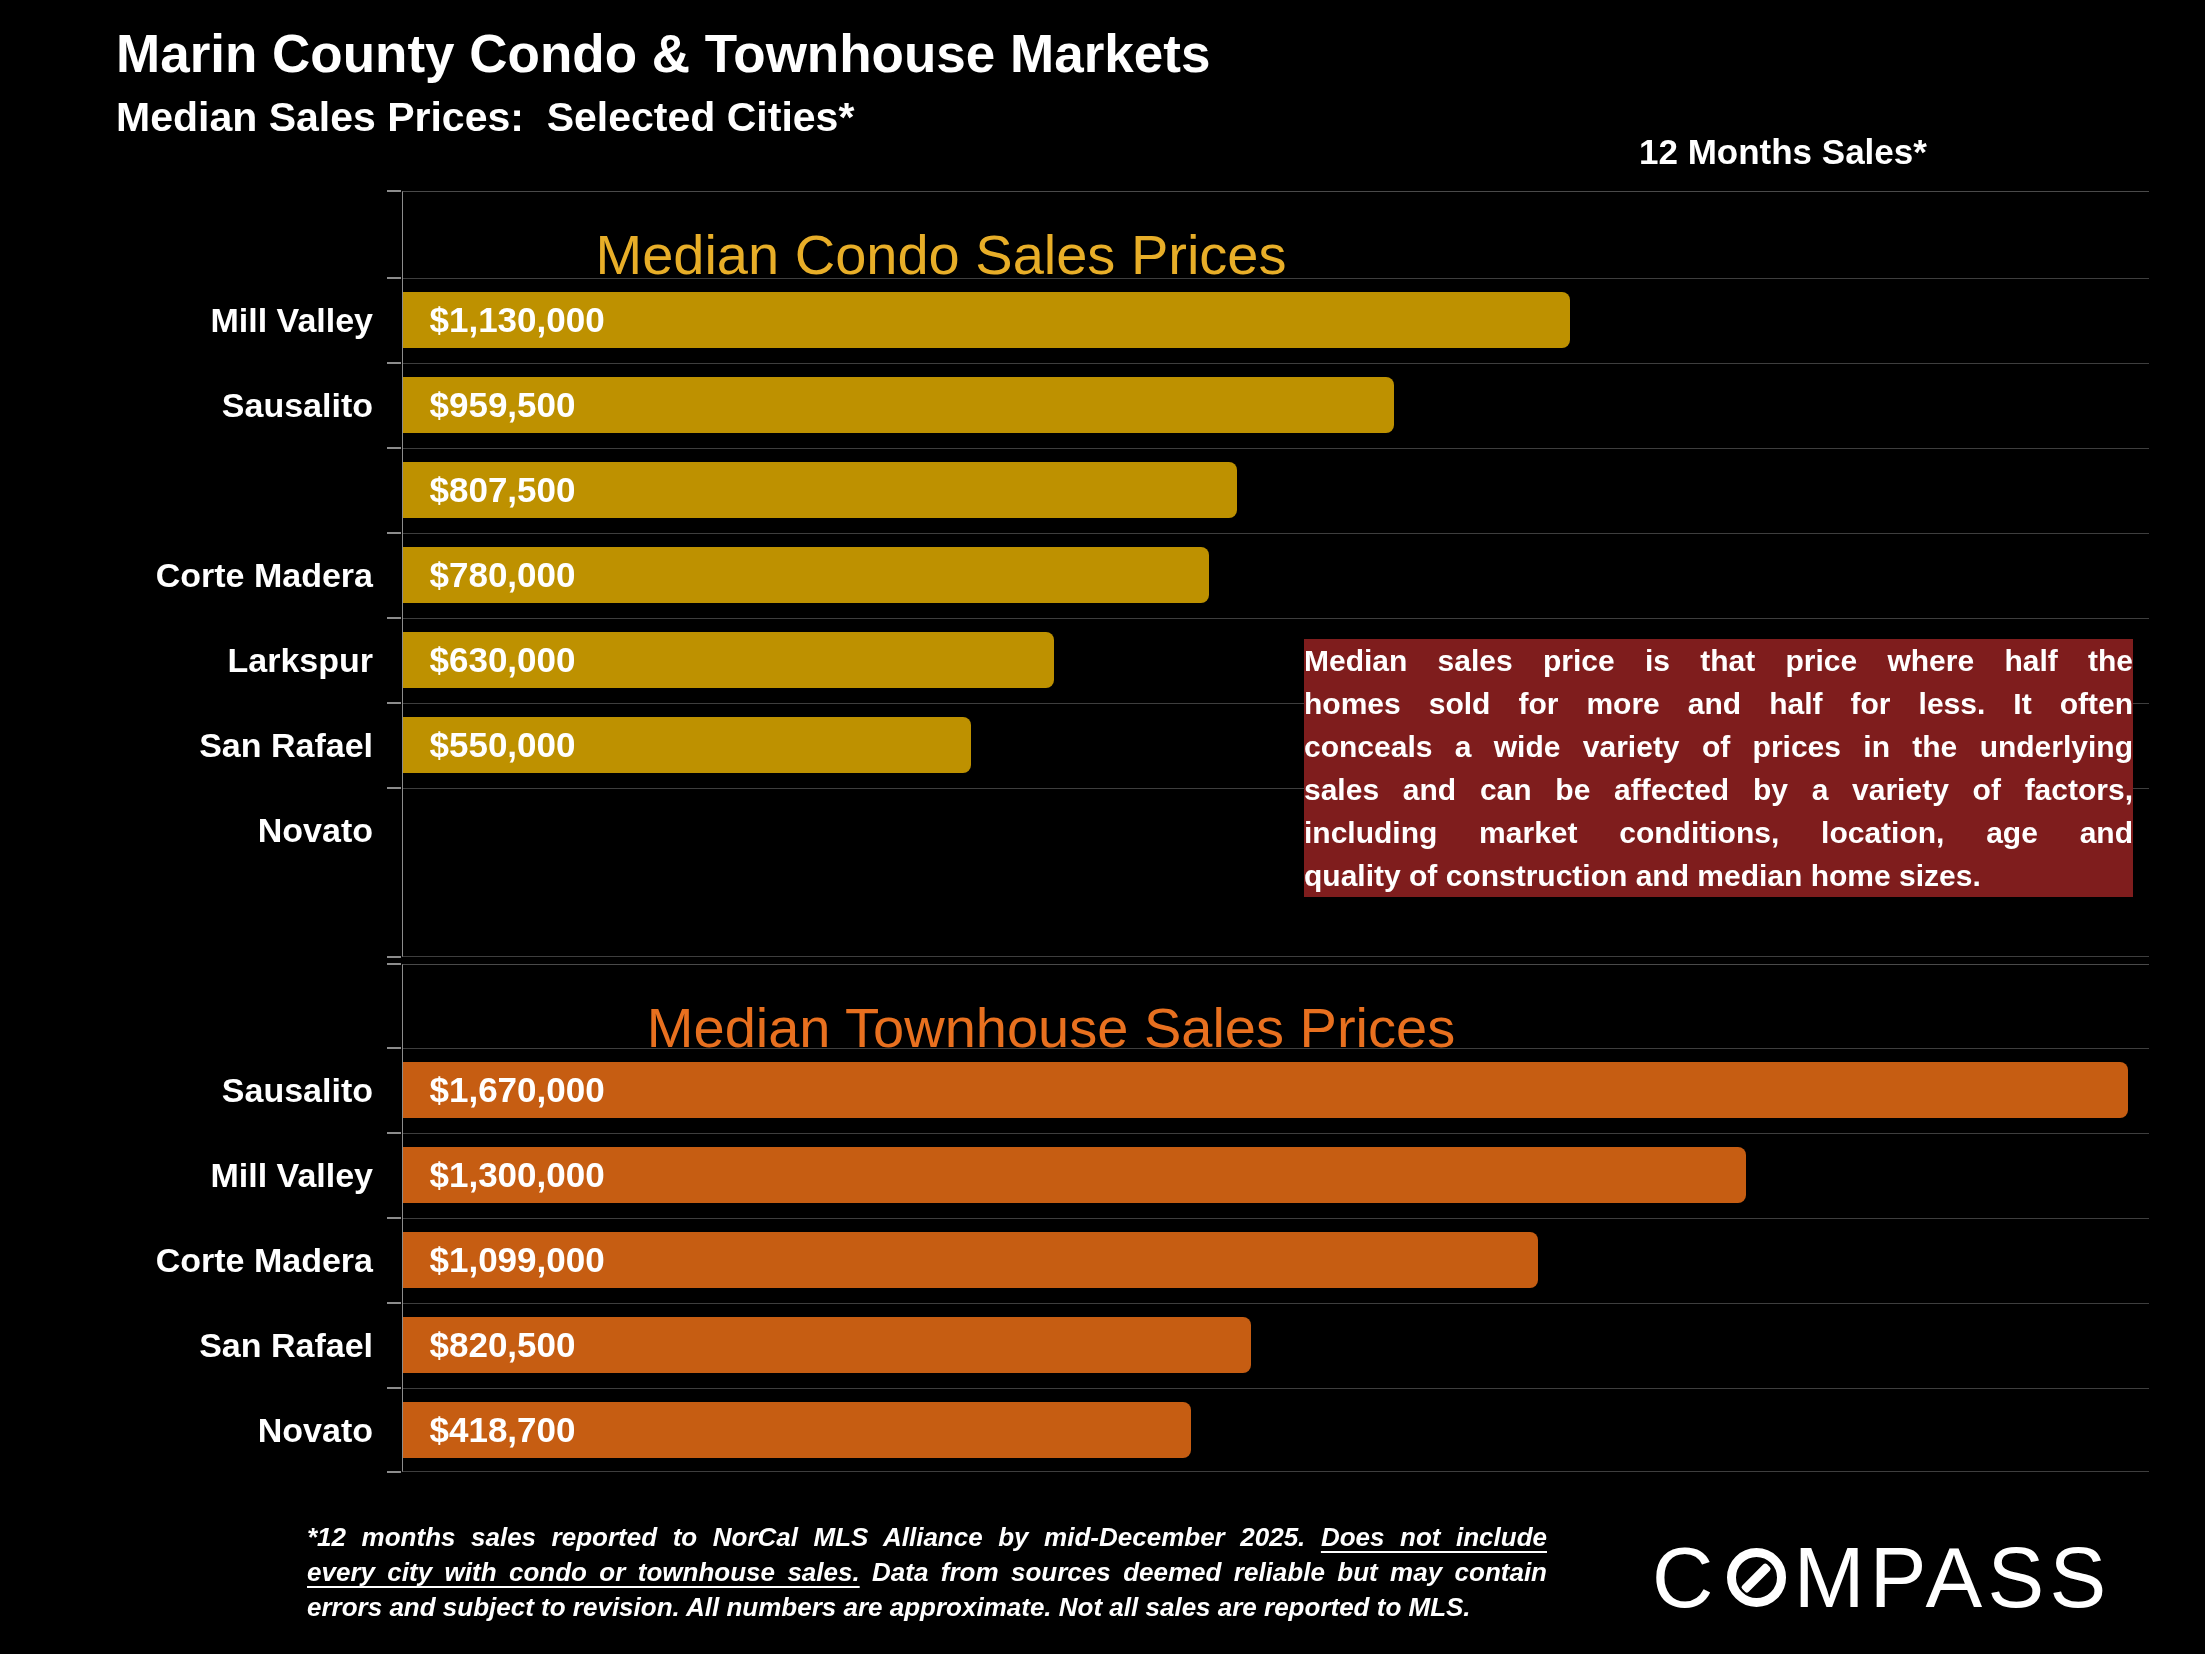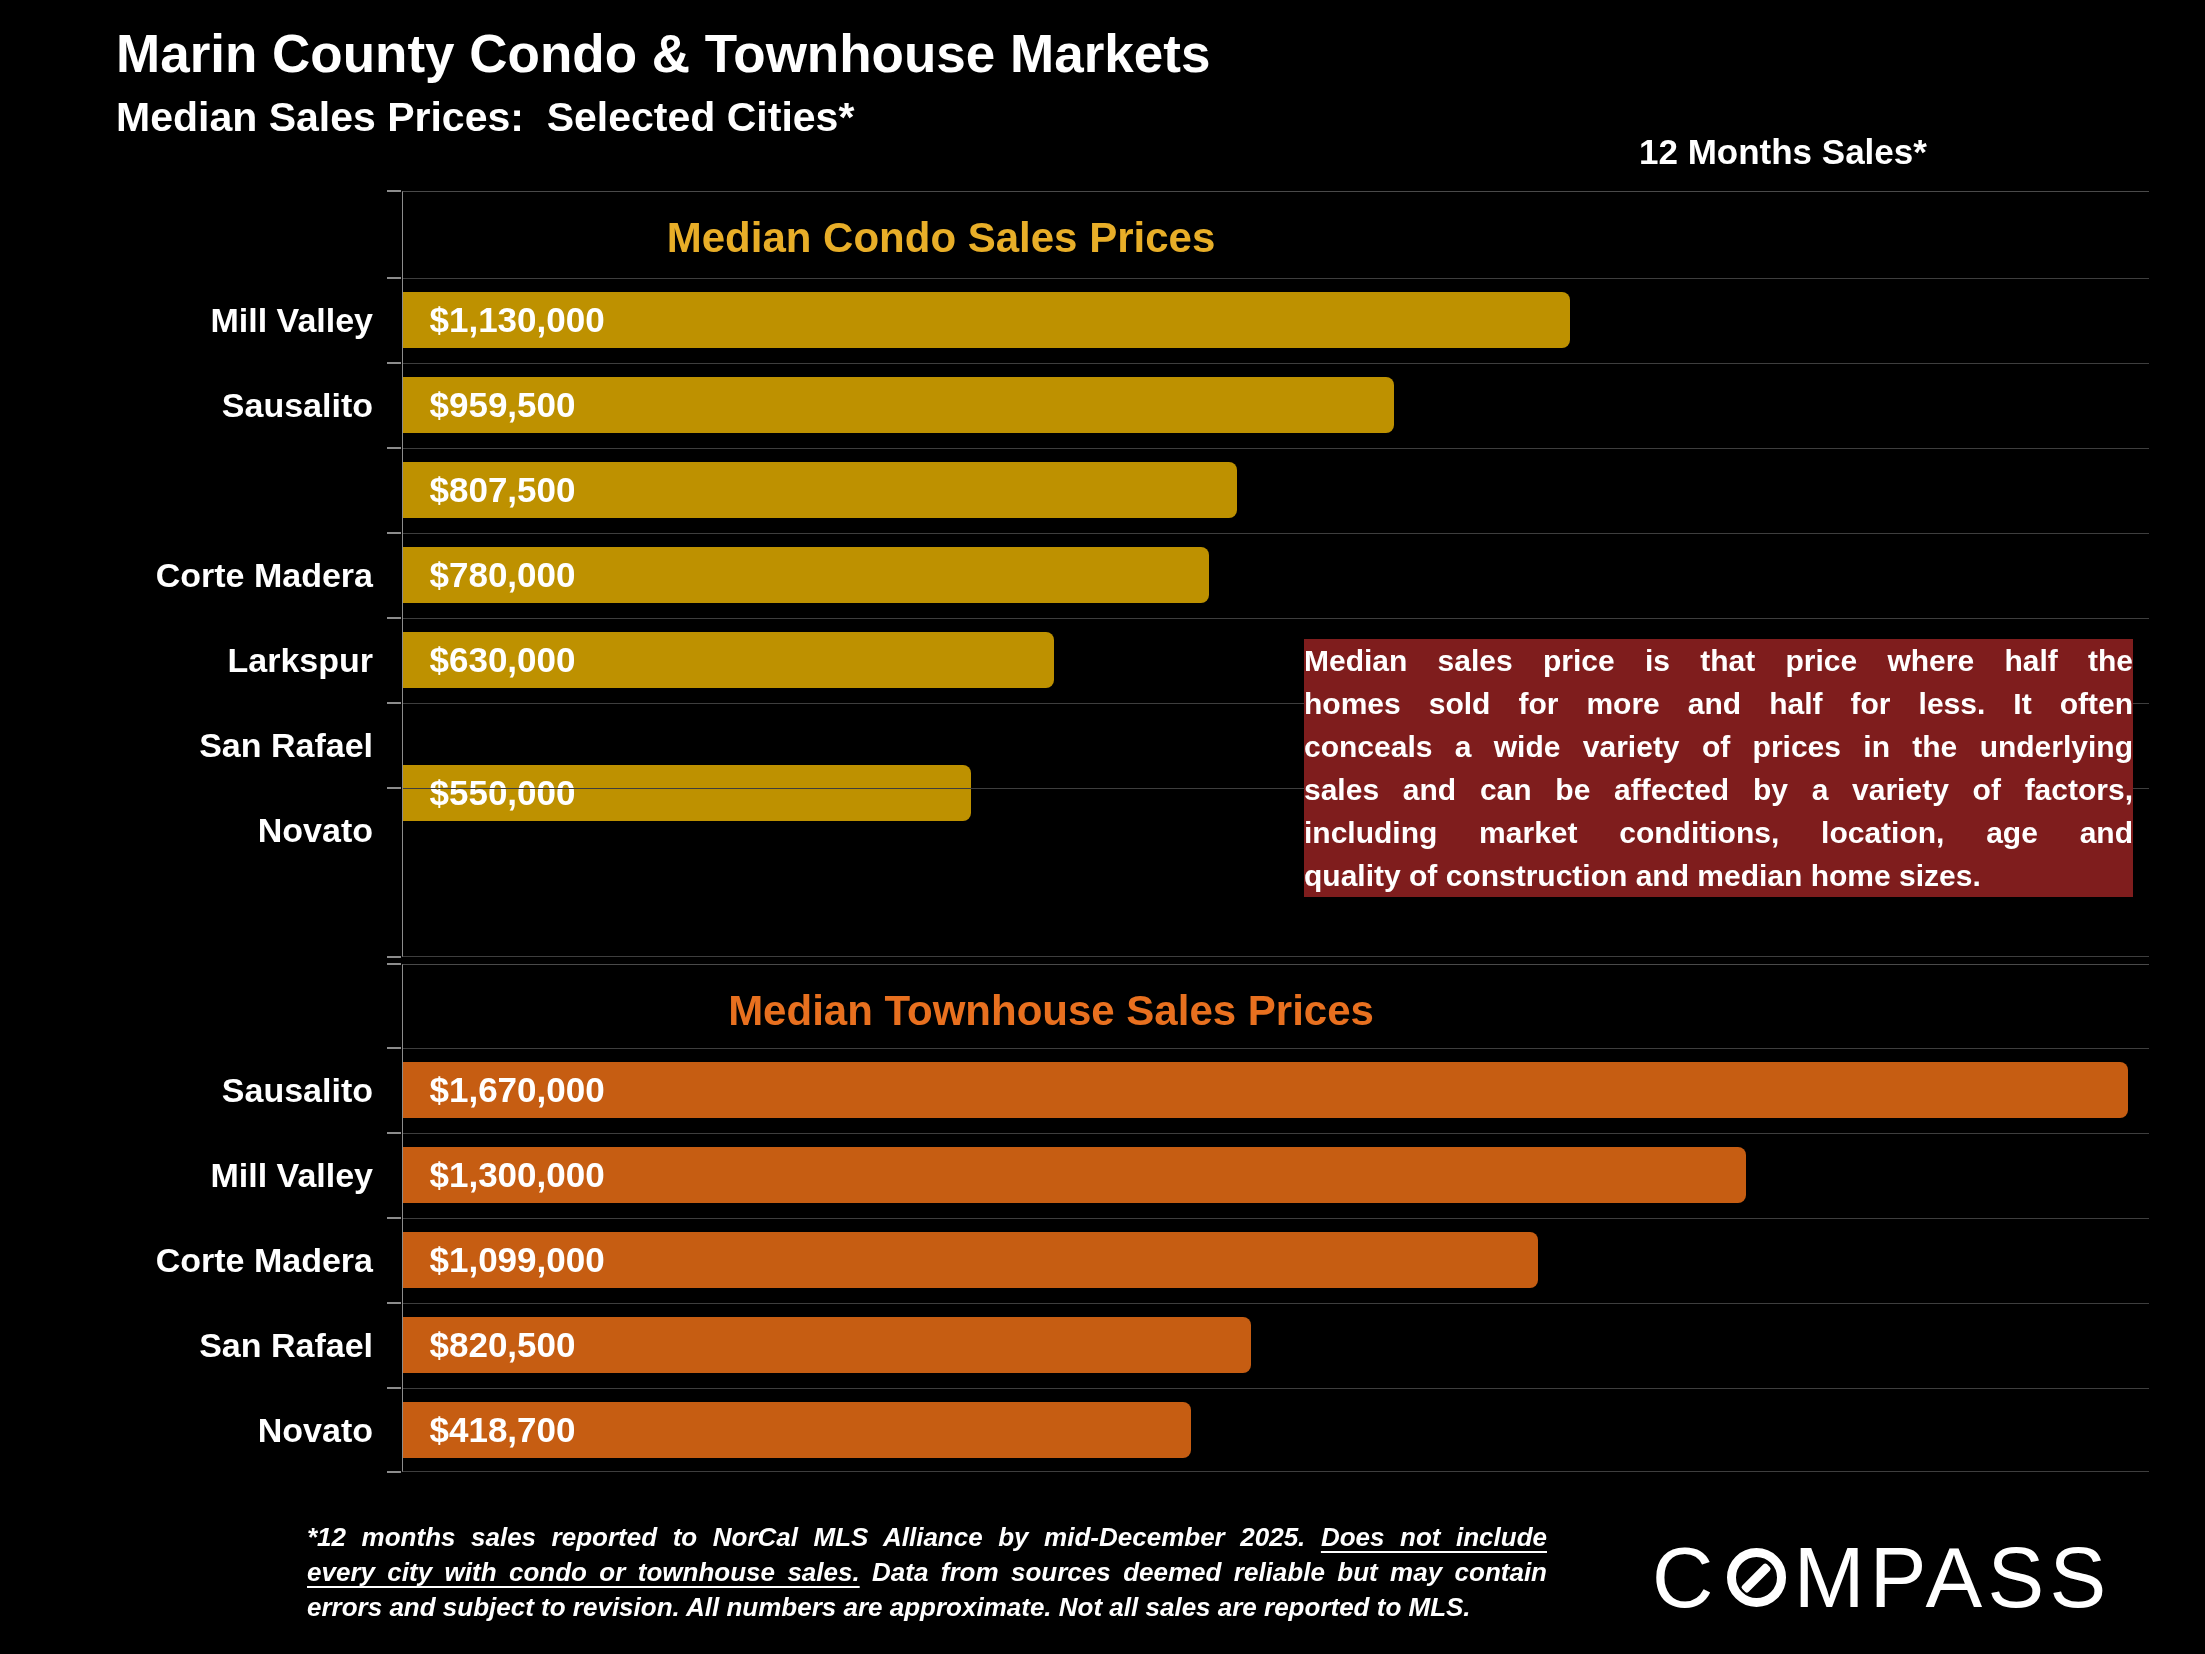--- a/index.html
+++ b/index.html
@@ -7,21 +7,21 @@
          font-family:"Liberation Sans",sans-serif;overflow:hidden;}
 
   .main-title{position:absolute;left:116px;top:23px;font-size:53px;font-weight:bold;white-space:pre;}
   .subtitle{position:absolute;left:116px;top:94px;font-size:41px;font-weight:bold;white-space:pre;}
   .months-sales{position:absolute;left:1639px;top:132px;font-size:35px;font-weight:bold;white-space:nowrap;}
 
   .chart{position:absolute;left:402px;width:1747px;box-sizing:border-box;
          border-left:1.8px solid #8c8c8c;border-top:1.8px solid #4a4a4a;border-bottom:1.8px solid #3e3e3e;}
   #chart-0{top:191px;height:766px;}
   #chart-1{top:964px;height:508px;}
-  .chart-title{position:absolute;transform:translateX(-50%);top:22px;font-size:42px;font-weight:bold;white-space:nowrap;}
+  .chart-title{position:absolute;transform:translateX(-50%);top:30px;font-size:56px;font-weight:normal;white-space:nowrap;}
   #chart-0 .chart-title{left:538px;}
   #chart-1 .chart-title{left:600px;margin-left:48px;}
   .rows{position:absolute;left:0;right:0;}
   #chart-0 .rows{top:86px;}
   #chart-1 .rows{top:83px;}
   .row{position:relative;height:85px;border-top:1.8px solid #3e3e3e;box-sizing:border-box;}
   .tick{position:absolute;width:14px;height:1.8px;background:#8c8c8c;left:-16px;top:-1.8px;}
   .top-tick{position:absolute;width:14px;height:1.8px;background:#8c8c8c;left:-16px;top:-1.8px;}
   .bottom-tick{position:absolute;width:14px;height:1.8px;background:#8c8c8c;left:-16px;bottom:-1.8px;}
   .cat-label{position:absolute;left:-295px;width:265px;text-align:right;font-size:34px;font-weight:bold;
@@ -88,21 +88,21 @@
         <div class="row">
           <div class="tick"></div>
           <div class="cat-label">Larkspur</div>
           <div class="bar" style="width: 37.2781%; background: rgb(190, 145, 0);">
             <span class="val">$630,000</span>
           </div>
         </div>
         <div class="row">
           <div class="tick"></div>
           <div class="cat-label">San Rafael</div>
-          <div class="bar" style="width: 32.5444%; background: rgb(190, 145, 0); margin-top: 48px;">
+          <div class="bar" style="width: 32.5444%; background: rgb(190, 145, 0);">
             <span class="val">$550,000</span>
           </div>
         </div>
         <div class="row">
           <div class="tick"></div>
           <div class="cat-label">Novato</div>
         </div>
       </div>
   </div>
 

